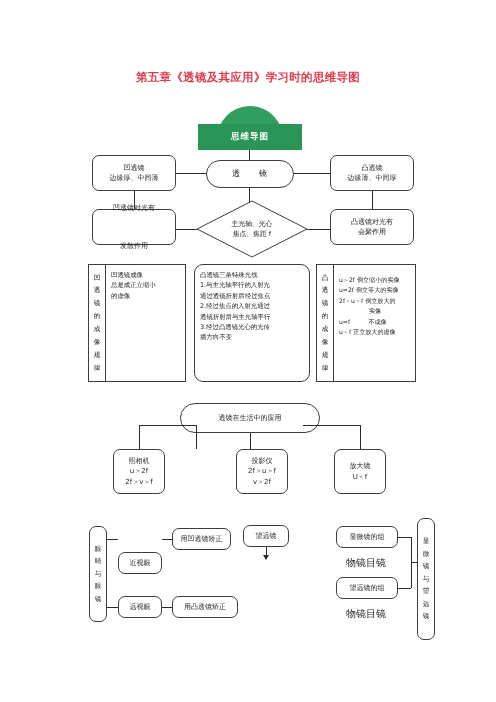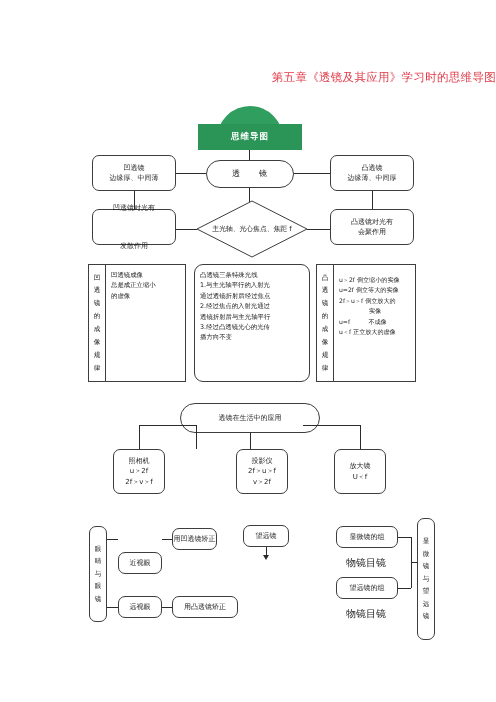--- a/index.html
+++ b/index.html
@@ -19,23 +19,23 @@
     position: absolute;
     left: 0; top: 0;
     width: 496px;
     height: 702px;
   }
   
   .doc-title {
     position: absolute;
     left: 0; top: 70px;
     width: 496px;
-    text-align: right;
+    text-align: center;
     font-size: 11.5px;
-    font-weight: normal;
+    font-weight: bold;
     color: #e03a49;
     letter-spacing: 0.3px;
     white-space: nowrap;
   }
   
   .node {
     position: absolute;
     box-sizing: border-box;
     border: 1px solid #3d3d3d;
     background: #ffffff;
@@ -88,20 +88,21 @@
     position: absolute;
     left: 196px; top: 200px;
     width: 112px; height: 58px;
   }
   .diamond-wrap svg { position: absolute; left: 0; top: 0; }
   .diamond-text {
     position: absolute;
     left: 0; top: 0;
     width: 112px; height: 58px;
     display: flex;
+    flex-direction: column;
     align-items: center;
     justify-content: center;
     font-size: 6.8px;
     line-height: 1.5;
     white-space: nowrap;
   }
 
   
   .panel {
     position: absolute;
@@ -327,21 +328,21 @@
     <span>眼</span>
     <span>睛</span>
     <span>与</span>
     <span>眼</span>
     <span>镜</span>
   </div>
 
   <div class="node rounded" style="left:118px; top:528px; width:44px; height:22px;margin-top:24px;">
     <span class="ln">近视眼</span>
   </div>
-  <div class="node rounded" style="left:172px; top:528px; width:45px; height:22px;">
+  <div class="node rounded" style="left:172px; top:528px; width:59px; height:22px;">
     <span class="ln">用凹透镜矫正</span>
   </div>
   <div class="ln-h" style="left:107px; top:539px; width:11px;"></div>
   <div class="ln-h" style="left:162px; top:539px; width:10px;"></div>
 
   <div class="node rounded" style="left:118px; top:596px; width:44px; height:22px;">
     <span class="ln">远视眼</span>
   </div>
   <div class="node rounded" style="left:172px; top:596px; width:66px; height:22px;">
     <span class="ln">用凸透镜矫正</span>

